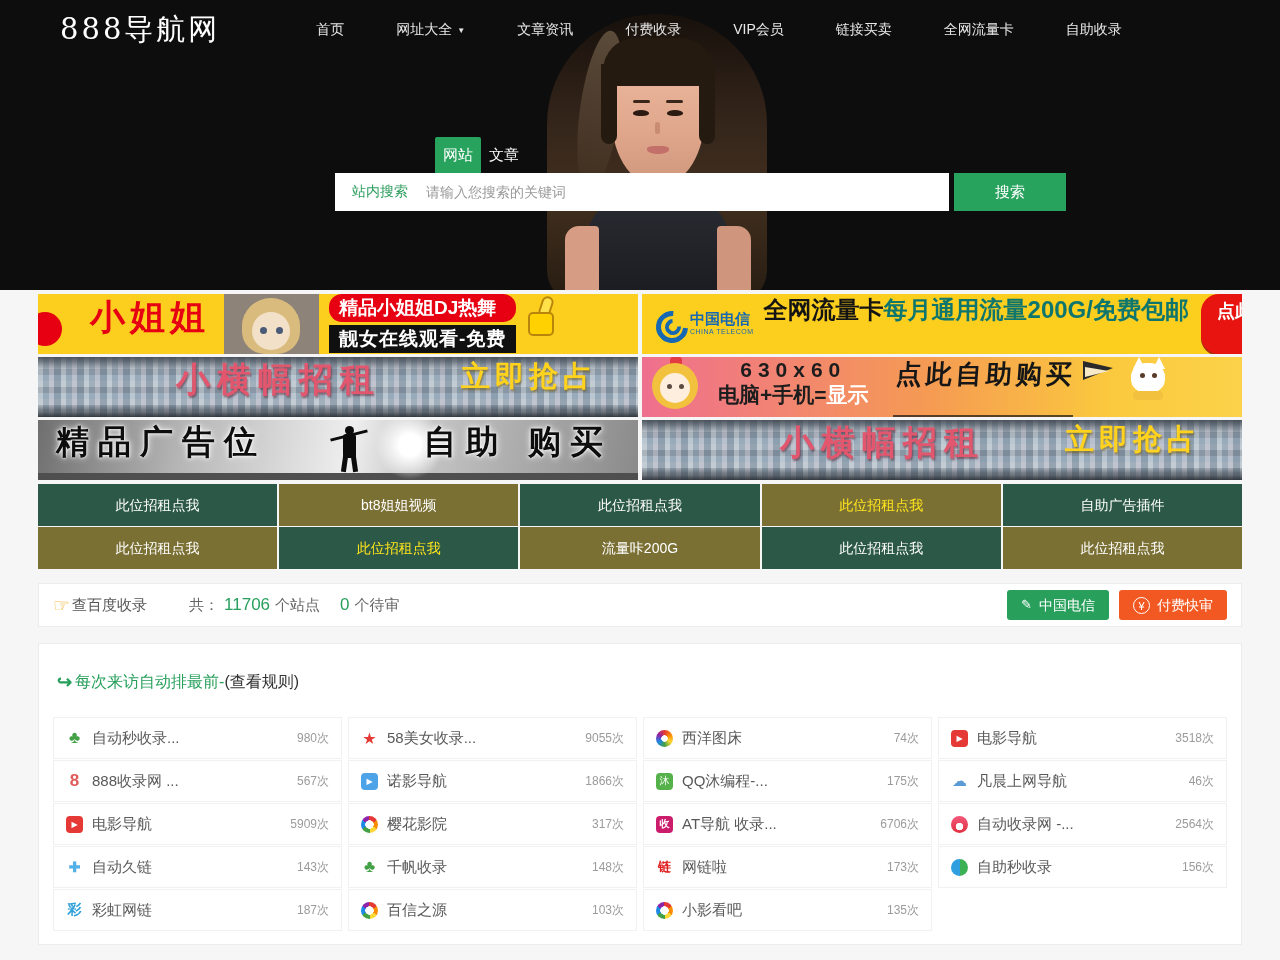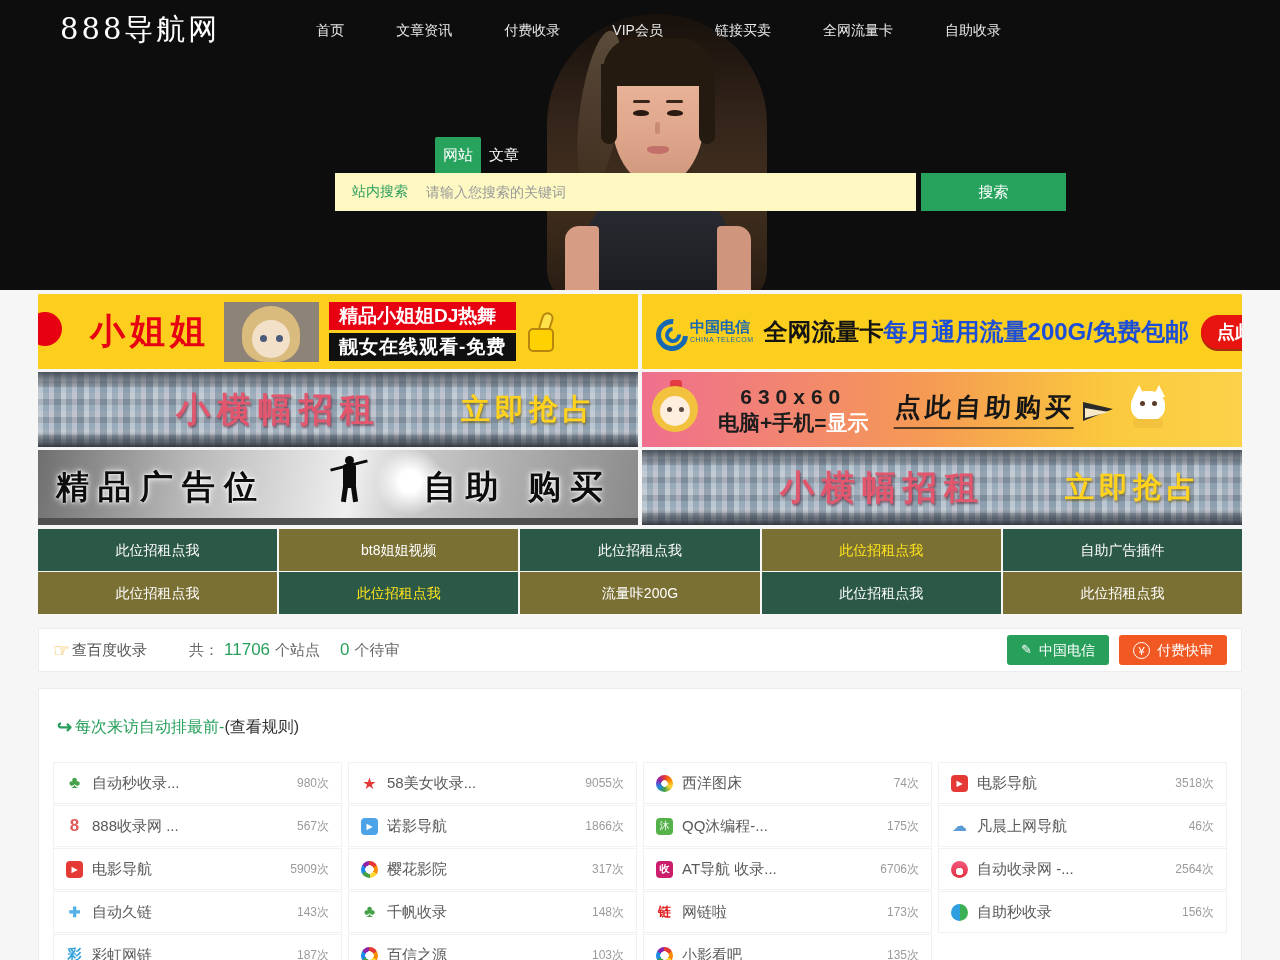--- a/index.html
+++ b/index.html
@@ -42,54 +42,54 @@
   .nav-menu { display:flex; margin-left:70px; }
   .nav-item { padding:0 26px; line-height:60px; color:#e8e8e8; font-size:14px; cursor:pointer; white-space:nowrap; }
   .caret { display:inline-block; font-size:8px; color:#e8e8e8; margin-left:5px; transform:translateY(-1px); }
 
   
   .search-wrap { position:absolute; left:335px; top:137px; width:731px; z-index:7; }
   .tabs { display:flex; margin-left:100px; }
   .tab { height:36px; line-height:36px; padding:0 8px; color:#fff; font-size:15px; cursor:pointer; }
   .tab.active { background:#28a35e; border-radius:2px 2px 0 0; }
   .search-bar { display:flex; height:38px; }
-  .search-bar-inner { flex:1; background:#fef9c3; display:flex; align-items:center; }
+  .search-bar-inner { flex:1; background:#ffffff; display:flex; align-items:center; }
   .search-label { color:#2e9e5e; font-size:14px; padding:0 18px 0 17px; white-space:nowrap; }
   .search-input { flex:1; border:none; outline:none; font-size:14px; color:#333; background:transparent; }
   .search-input::placeholder { color:#9a9a9a; }
-  .search-btn { width:145px; margin-left:5px; background:#28a35e; color:#fff; font-size:15px; border:none; cursor:pointer; }
+  .search-btn { width:112px; margin-left:5px; background:#28a35e; color:#fff; font-size:15px; border:none; cursor:pointer; }
 
   
   .banners { width:1204px; margin:4px auto 0; display:grid; grid-template-columns:1fr 1fr; gap:3px 4px; }
-  .banner { height:75px; position:relative; overflow:hidden; display:flex; align-items:center; cursor:pointer; }
+  .banner { height:60px; position:relative; overflow:hidden; display:flex; cursor:pointer; }
 
   .bn-yellow { background:#fccf1e; }
   .b1-splash { position:absolute; left:-10px; top:18px; width:34px; height:34px; background:#e60012; border-radius:50%; }
   .b1-title { color:#e60012; font-size:35px; font-weight:bold; margin-left:52px; letter-spacing:5px; white-space:nowrap; }
   .b1-doll { width:95px; height:60px; margin-left:14px; position:relative; background:#8e8378; flex:none; }
   .doll-hair { position:absolute; left:18px; top:4px; width:58px; height:56px; background:#d9bc7d; border-radius:50% 50% 40% 40%; }
   .doll-face { position:absolute; left:28px; top:18px; width:38px; height:38px; background:#f3e0c8; border-radius:50%; }
   .doll-eye-l { position:absolute; left:36px; top:33px; width:7px; height:7px; background:#4a5a78; border-radius:50%; }
   .doll-eye-r { position:absolute; left:52px; top:33px; width:7px; height:7px; background:#4a5a78; border-radius:50%; }
   .b1-lines { margin-left:10px; display:flex; flex-direction:column; gap:3px; }
-  .b1-line1 { background:#e60012; color:#fff; font-weight:bold; font-size:19px; padding:1px 10px; white-space:nowrap; }
+  .b1-line1 { background:#e60012; color:#fff; font-weight:bold; font-size:19px; padding:1px 10px; white-space:nowrap;border-radius:13px; }
   .b1-line2 { background:#101010; color:#fff; font-weight:bold; font-size:19px; padding:1px 10px; letter-spacing:1px; white-space:nowrap; }
   .b1-thumb { margin-left:10px; position:relative; width:34px; height:44px; flex:none; }
   .thumb-fist { position:absolute; left:2px; bottom:2px; width:26px; height:24px; background:#ffd100; border:2px solid #b8860b; border-radius:5px; }
   .thumb-up { position:absolute; left:14px; top:2px; width:12px; height:22px; background:#ffe14a; border:2px solid #b8860b; border-radius:6px; transform:rotate(18deg); }
 
   .t-logo { display:flex; align-items:center; margin-left:12px; flex:none; }
   .t-mark { width:32px; height:32px; position:relative; }
   .t-mark::before { content:""; position:absolute; left:2px; top:3px; width:22px; height:22px; border:5px solid #1668b3; border-radius:50%; border-right-color:transparent; transform:rotate(-40deg); }
   .t-mark::after { content:""; position:absolute; left:11px; top:11px; width:8px; height:8px; border:4px solid #1668b3; border-radius:50%; border-left-color:transparent; transform:rotate(130deg); }
   .t-text { margin-left:4px; line-height:1.05; }
   .t-cn { color:#1668b3; font-size:15px; font-weight:bold; font-family:"DejaVu Serif", serif; white-space:nowrap; }
   .t-en { color:#1668b3; font-size:7px; letter-spacing:.5px; white-space:nowrap; }
   .b2-black { font-size:24px; font-weight:900; color:#141414; margin-left:10px; white-space:nowrap; }
-  .b2-red { font-size:24px; font-weight:900; color:#1d4ed8; white-space:nowrap; }
+  .b2-red { font-size:24px; font-weight:900; color:#0f766e; white-space:nowrap; }
   .b2-btn { margin-left:12px; background:#e8140f; color:#fff; font-weight:bold; font-size:18px; padding:5px 16px; border-radius:18px; box-shadow:0 2px 0 rgba(140,10,10,.8); position:relative; white-space:nowrap; flex:none; }
 
   .bn-crowd { background:
       linear-gradient(180deg, rgba(60,66,74,.85) 0%, rgba(60,66,74,0) 22%),
       linear-gradient(0deg, rgba(40,44,50,.9) 0%, rgba(40,44,50,0) 20%),
       repeating-linear-gradient(90deg, rgba(255,255,255,.28) 0 5px, rgba(130,150,170,.25) 5px 11px, rgba(240,225,235,.3) 11px 16px, rgba(90,110,130,.28) 16px 23px),
       repeating-linear-gradient(0deg, rgba(185,210,230,.35) 0 6px, rgba(120,130,145,.3) 6px 12px, rgba(230,235,245,.3) 12px 18px),
       #93a1ac; }
   .crowd-title { color:#e2566e; font-size:34px; font-weight:900; letter-spacing:7px; margin-left:138px; white-space:nowrap; text-shadow:1px 2px 2px rgba(90,30,45,.55); }
   .crowd-action { color:#ffd21e; font-size:29px; font-weight:900; letter-spacing:5px; margin-left:80px; white-space:nowrap; text-shadow:1px 2px 2px rgba(110,85,0,.55); }
@@ -202,20 +202,21 @@
     <div class="p-eye-l"></div>
       <div class="p-eye-r"></div>
     <div class="p-nose"></div>
       <div class="p-lips"></div>
   </div>
 
   <div class="navbar">
     <div class="logo">888导航网</div>
     <div class="nav-menu">
       <div class="nav-item">首页</div>
+      <div class="nav-item"><span>网址大全</span><span class="caret">▼</span></div>
       <div class="nav-item">文章资讯</div>
       <div class="nav-item">付费收录</div>
       <div class="nav-item">VIP会员</div>
       <div class="nav-item">链接买卖</div>
       <div class="nav-item">全网流量卡</div>
       <div class="nav-item">自助收录</div>
     </div>
   </div>
 
   <div class="search-wrap">

